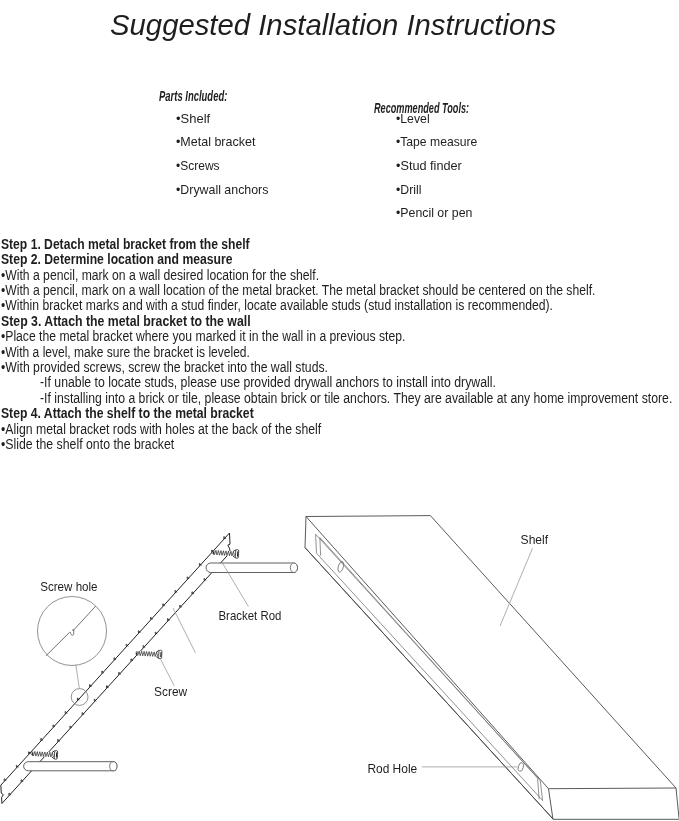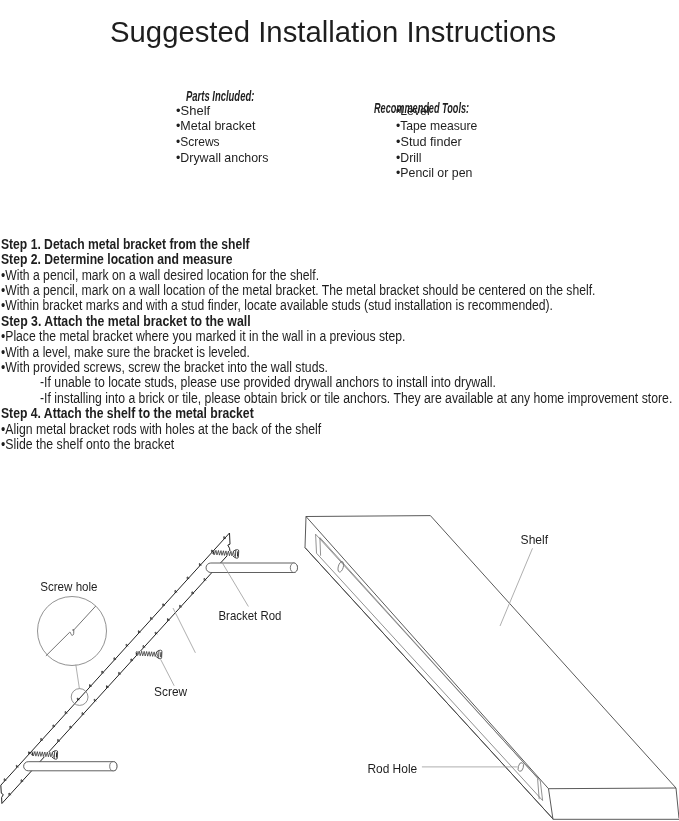--- a/index.html
+++ b/index.html
@@ -1,30 +1,30 @@
 <!DOCTYPE html>
 <html><head>
 <meta charset="utf-8">
 <style>
   html,body{margin:0;padding:0;}
   body{width:679px;height:821px;background:#ffffff;overflow:hidden;position:relative;
        font-family:"Liberation Sans",sans-serif;color:#1e1e1e;}
   .abs{position:absolute;}
   .sx{transform-origin:0 0;display:inline-block;white-space:nowrap;}
   .steps div{height:15.42px;line-height:15.42px;white-space:nowrap;}
-  .list div{height:15.7px;line-height:15.7px;white-space:nowrap;}
+  .list div{height:15.7px;line-height:15.7px;white-space:nowrap;margin-top:8px;}
 </style>
 </head>
 <body>
 
-<div class="abs" style="left:110px;top:17px;width:570px;">
+<div class="abs" style="left:110px;top:10px;width:570px;font-style:italic;">
   <span class="sx" style="font-size:29.6px;transform:scaleX(0.99);line-height:29.6px;">Suggested Installation Instructions</span>
 </div>
 
-<div class="abs" style="left:186px;top:86.9px;">
+<div class="abs" style="left:159px;top:86.9px;">
   <div class="sx" style="font-size:14.6px;font-weight:bold;font-style:italic;transform:scaleX(0.648);line-height:15px;">Parts Included:</div>
 </div>
 <div class="abs list" style="left:175.5px;top:101.7px;">
   <div><span class="sx" style="transform:scaleX(0.955);font-size:13.6px;">•Shelf</span></div>
   <div><span class="sx" style="transform:scaleX(0.919);font-size:13.6px;">•Metal bracket</span></div>
   <div><span class="sx" style="transform:scaleX(0.883);font-size:13.6px;">•Screws</span></div>
   <div><span class="sx" style="transform:scaleX(0.911);font-size:13.6px;">•Drywall anchors</span></div>
 </div>
 
 <div class="abs" style="left:374.2px;top:99px;">

